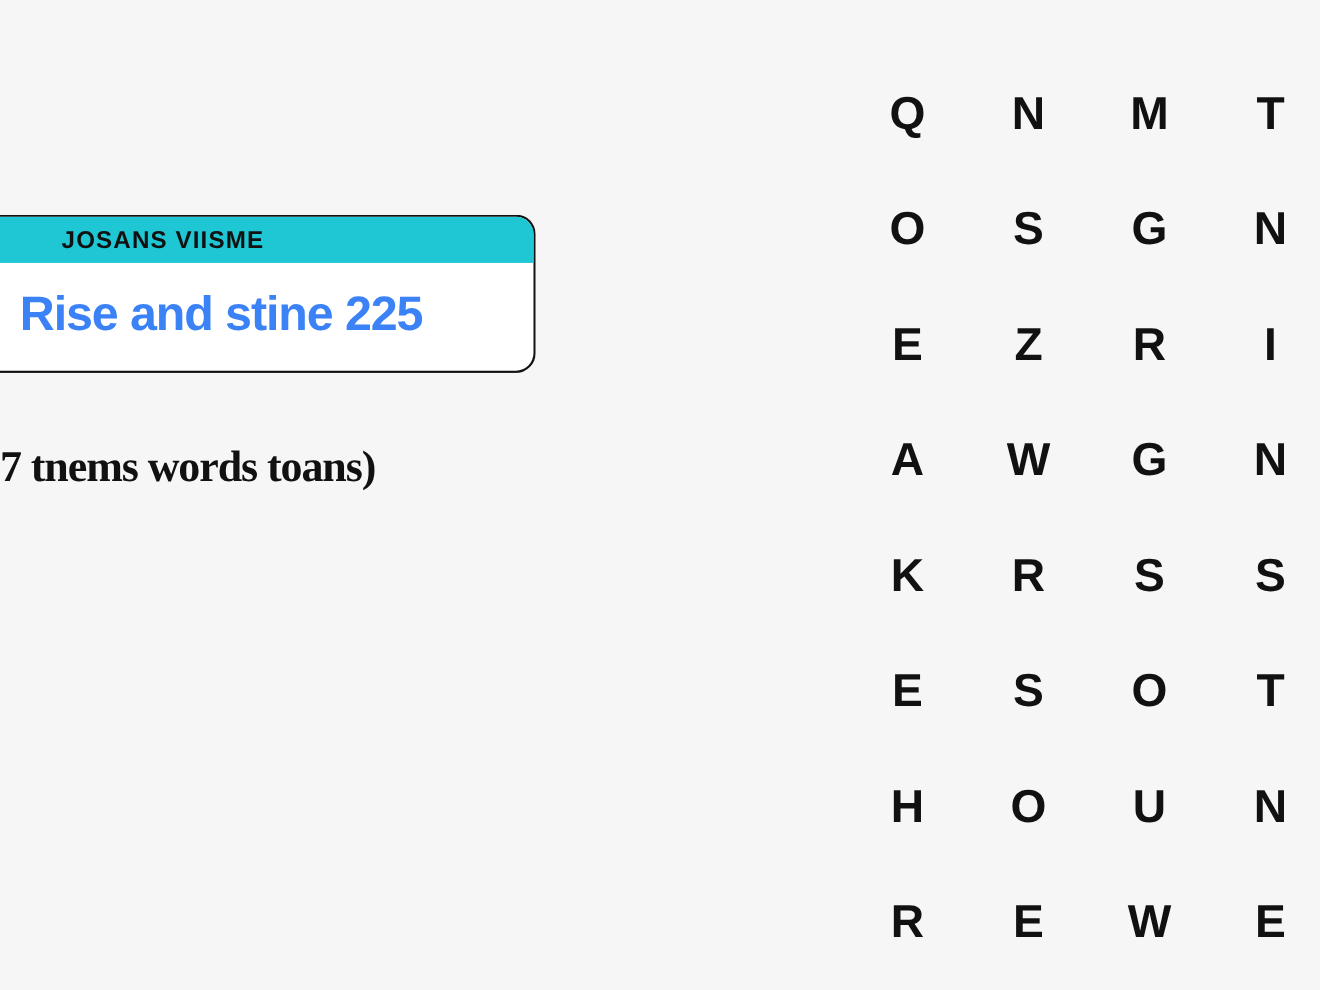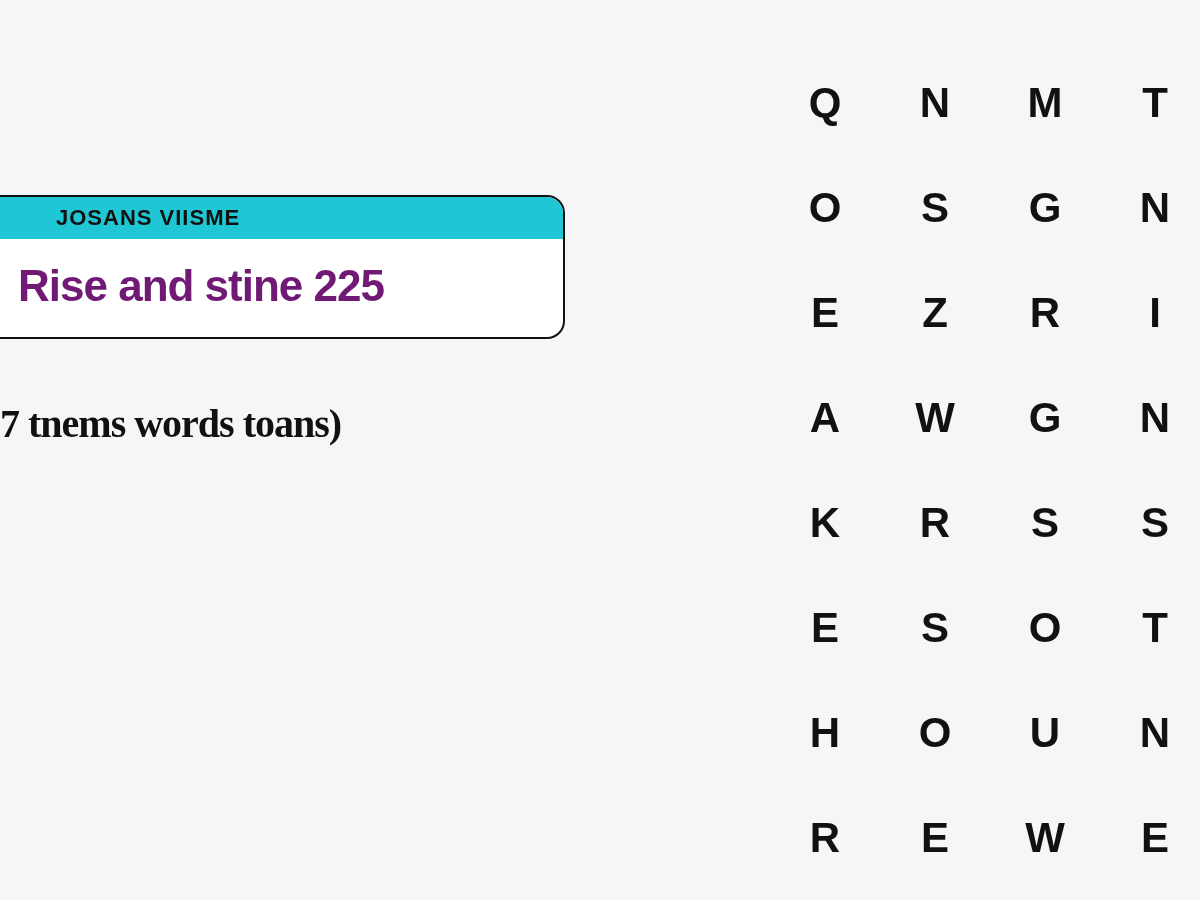--- a/index.html
+++ b/index.html
@@ -12,42 +12,42 @@
       height: 900px;
       background: #f6f6f6;
       font-family: Arial, Helvetica, sans-serif;
       position: relative;
       overflow: hidden;
     }
     .card {
       position: absolute;
       left: 0;
       top: 195px;
-      width: 565px;
+      width: 487px;
       border: 2px solid #111;
       border-left: none;
       border-top-right-radius: 18px;
       border-bottom-right-radius: 18px;
       background: #fff;
       overflow: hidden;
     }
     .card-header {
       background: #1fc7d4;
       padding: 8px 0 8px 56px;
       font-weight: 900;
       font-size: 22px;
       letter-spacing: 1px;
       color: #111;
       font-family: Arial, Helvetica, sans-serif;
     }
     .card-body {
       padding: 22px 0 26px 18px;
       font-weight: 900;
       font-size: 44px;
-      color: #701a75;
+      color: #3b82f6;
       letter-spacing: -1px;
     }
     .subtitle {
       position: absolute;
       left: 0;
       top: 400px;
       font-weight: 900;
       font-size: 40px;
       color: #111;
       letter-spacing: -1px;

